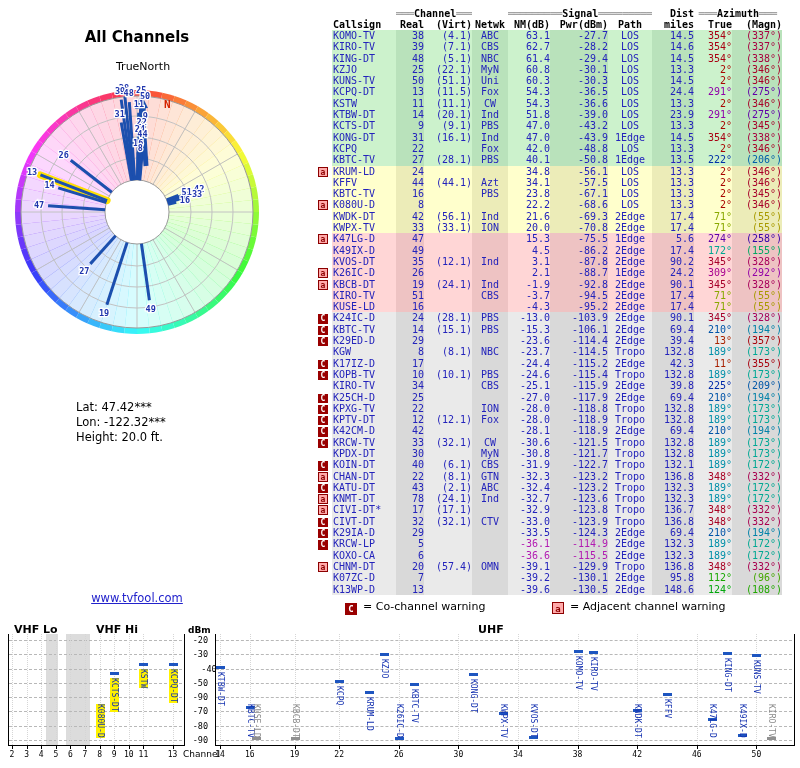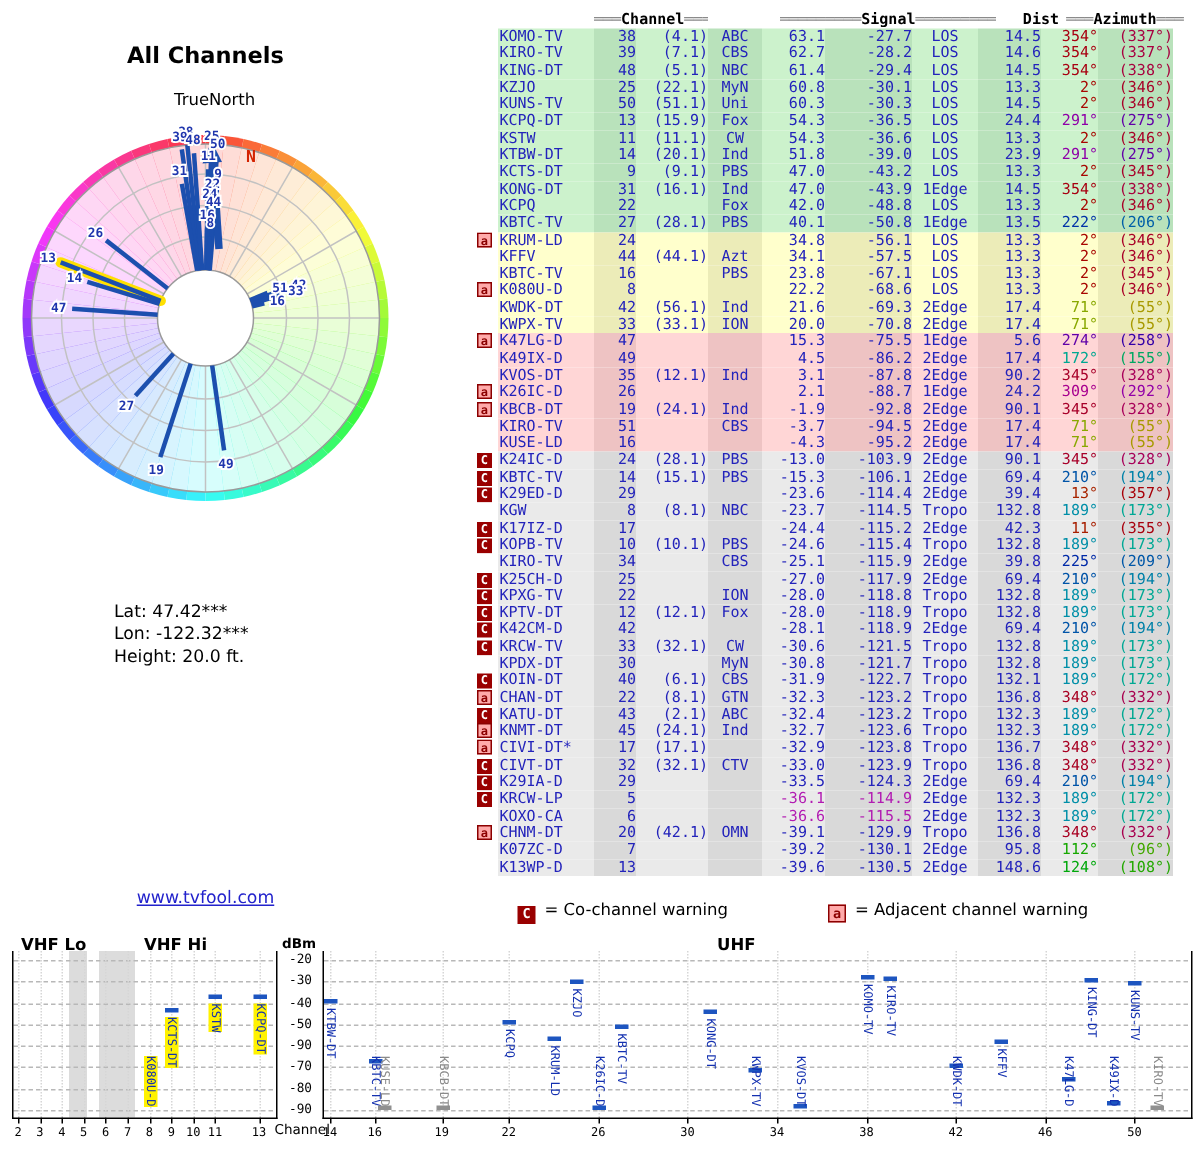--- a/index.html
+++ b/index.html
@@ -28,21 +28,21 @@
   .c2{width:28px;text-align:right;}
   .c3{width:48px;text-align:right;}
   .c4{width:36px;text-align:center;}
   .c5{width:42px;text-align:right;}
   .c6{width:58px;text-align:right;}
   .c7{width:44px;text-align:center;}
   .c8{width:42px;text-align:right;}
   .c9{width:38px;text-align:right;}
   .c10{width:50px;text-align:right;}
   .gb1{width:78px;} .gch{width:76px;text-align:center;} .gnw{width:36px;}
-  .gsig{width:144px;text-align:center;margin-left:12px;} .gdist{width:42px;text-align:right;} .gaz{width:88px;text-align:center;}
+  .gsig{width:144px;text-align:center;} .gdist{width:42px;text-align:right;} .gaz{width:88px;text-align:center;}
   .gbar{color:#8a8a8a;font-weight:normal;}
   .stp{background:rgba(90,90,90,.10);}
   .tier-g .cell{background-color:#ccf2cc;} .tier-g .stp{background-color:#b9e2bb;}
   .tier-y .cell{background-color:#ffffcc;} .tier-y .stp{background-color:#ececb8;}
   .tier-r .cell{background-color:#ffd6d6;} .tier-r .stp{background-color:#eec3c3;}
   .tier-x .cell{background-color:#eaeaea;} .tier-x .stp{background-color:#d9d9d9;}
   .tier-g .c0,.tier-y .c0,.tier-r .c0,.tier-x .c0{background:#fff;}
   .bdg{display:inline-block;width:10px;height:10px;line-height:10px;font-size:8px;font-weight:bold;text-align:center;font-family:"DejaVu Sans Mono",monospace;}
   .bC{background:#990000;color:#fff;}
   .ba{background:#ffaaaa;color:#8b0000;border:1px solid #8b0000;box-sizing:border-box;}
@@ -275,20 +275,33 @@
 
   <div class="tbl">
     <div class="trow thead">
       <div class="cell gb1"></div>
       <div class="cell gch"><span class="gbar">═══</span><span>Channel</span><span class="gbar">═══</span></div>
       <div class="cell gnw"></div>
       <div class="cell gsig"><span class="gbar">═════════</span><span>Signal</span><span class="gbar">═════════</span></div>
       <div class="cell gdist"><span>Dist</span></div>
       <div class="cell gaz"><span class="gbar">═══</span><span>Azimuth</span><span class="gbar">═══</span></div>
     </div>
+    <div class="trow thead">
+      <div class="cell c0"></div>
+      <div class="cell c1">Callsign</div>
+      <div class="cell c2">Real</div>
+      <div class="cell c3">(Virt)</div>
+      <div class="cell c4">Netwk</div>
+      <div class="cell c5">NM(dB)</div>
+      <div class="cell c6">Pwr(dBm)</div>
+      <div class="cell c7">Path</div>
+      <div class="cell c8">miles</div>
+      <div class="cell c9">True</div>
+      <div class="cell c10">(Magn)</div>
+    </div>
     <div id="table-rows">
         <div class="trow tier-g">
           <div class="cell c0"></div>
           <div class="cell c1">KOMO-TV</div>
           <div class="cell c2 stp">38</div>
           <div class="cell c3">(4.1)</div>
           <div class="cell c4 stp">ABC</div>
           <div class="cell c5">63.1</div>
           <div class="cell c6 stp">-27.7</div>
           <div class="cell c7">LOS</div>
@@ -345,21 +358,21 @@
           <div class="cell c6 stp">-30.3</div>
           <div class="cell c7">LOS</div>
           <div class="cell c8 stp">14.5</div>
           <div class="cell c9" style="color: rgb(168, 6, 0);">2°</div>
           <div class="cell c10 stp" style="color: rgb(168, 0, 39);">(346°)</div>
         </div>
         <div class="trow tier-g">
           <div class="cell c0"></div>
           <div class="cell c1">KCPQ-DT</div>
           <div class="cell c2 stp">13</div>
-          <div class="cell c3">(15.9)</div>
+          <div class="cell c3">(11.5)</div>
           <div class="cell c4 stp">Fox</div>
           <div class="cell c5">54.3</div>
           <div class="cell c6 stp">-36.5</div>
           <div class="cell c7">LOS</div>
           <div class="cell c8 stp">24.4</div>
           <div class="cell c9" style="color: rgb(143, 0, 168);">291°</div>
           <div class="cell c10 stp" style="color: rgb(98, 0, 168);">(275°)</div>
         </div>
         <div class="trow tier-g">
           <div class="cell c0"></div>
@@ -812,21 +825,21 @@
           <div class="cell c5">-32.4</div>
           <div class="cell c6 stp">-123.2</div>
           <div class="cell c7">Tropo</div>
           <div class="cell c8 stp">132.3</div>
           <div class="cell c9" style="color: rgb(0, 143, 168);">189°</div>
           <div class="cell c10 stp" style="color: rgb(0, 168, 146);">(172°)</div>
         </div>
         <div class="trow tier-x">
           <div class="cell c0"><span class="bdg ba">a</span></div>
           <div class="cell c1">KNMT-DT</div>
-          <div class="cell c2 stp">45</div>
+          <div class="cell c2 stp">78</div>
           <div class="cell c3">(24.1)</div>
           <div class="cell c4 stp">Ind</div>
           <div class="cell c5">-32.7</div>
           <div class="cell c6 stp">-123.6</div>
           <div class="cell c7">Tropo</div>
           <div class="cell c8 stp">132.3</div>
           <div class="cell c9" style="color: rgb(0, 143, 168);">189°</div>
           <div class="cell c10 stp" style="color: rgb(0, 168, 146);">(172°)</div>
         </div>
         <div class="trow tier-x">
@@ -891,21 +904,21 @@
           <div class="cell c6 stp" style="color: rgb(178, 27, 178);">-115.5</div>
           <div class="cell c7">2Edge</div>
           <div class="cell c8 stp">132.3</div>
           <div class="cell c9" style="color: rgb(0, 143, 168);">189°</div>
           <div class="cell c10 stp" style="color: rgb(0, 168, 146);">(172°)</div>
         </div>
         <div class="trow tier-x">
           <div class="cell c0"><span class="bdg ba">a</span></div>
           <div class="cell c1">CHNM-DT</div>
           <div class="cell c2 stp">20</div>
-          <div class="cell c3">(42.1)</div>
+          <div class="cell c3">(57.4)</div>
           <div class="cell c4 stp">OMN</div>
           <div class="cell c5">-39.1</div>
           <div class="cell c6 stp">-129.9</div>
           <div class="cell c7">Tropo</div>
           <div class="cell c8 stp">136.8</div>
           <div class="cell c9" style="color: rgb(168, 0, 34);">348°</div>
           <div class="cell c10 stp" style="color: rgb(168, 0, 79);">(332°)</div>
         </div>
         <div class="trow tier-x">
           <div class="cell c0"></div>
@@ -952,21 +965,21 @@
   <div class="band" style="left: 46px; top: 12px; width: 12px; height: 111px;"></div>
       <div class="band" style="left: 66px; top: 12px; width: 24px; height: 111px;"></div>
       <div class="gl" style="left: 9px; top: 18px; width: 173px;"></div>
       <div class="gl" style="left: 216px; top: 18px; width: 576px;"></div>
       <div class="ynum" style="left: 184px; top: 13px;">-20</div>
       <div class="gl" style="left: 9px; top: 32.2857px; width: 173px;"></div>
       <div class="gl" style="left: 216px; top: 32.2857px; width: 576px;"></div>
       <div class="ynum" style="left: 184px; top: 27.2857px;">-30</div>
       <div class="gl" style="left: 9px; top: 46.5714px; width: 173px;"></div>
       <div class="gl" style="left: 216px; top: 46.5714px; width: 576px;"></div>
-      <div class="ynum" style="left: 184px; top: 41.5714px;">-40</div>
+      <div class="ynum" style="left: 197px; top: 41.5714px; text-align: center;">-40</div>
       <div class="gl" style="left: 9px; top: 60.8571px; width: 173px;"></div>
       <div class="gl" style="left: 216px; top: 60.8571px; width: 576px;"></div>
       <div class="ynum" style="left: 184px; top: 55.8571px;">-50</div>
       <div class="gl" style="left: 9px; top: 75.1429px; width: 173px;"></div>
       <div class="gl" style="left: 216px; top: 75.1429px; width: 576px;"></div>
       <div class="ynum" style="left: 184px; top: 70.1429px;">-90</div>
       <div class="gl" style="left: 9px; top: 89.4286px; width: 173px;"></div>
       <div class="gl" style="left: 216px; top: 89.4286px; width: 576px;"></div>
       <div class="ynum" style="left: 184px; top: 84.4286px;">-70</div>
       <div class="gl" style="left: 9px; top: 103.714px; width: 173px;"></div>

